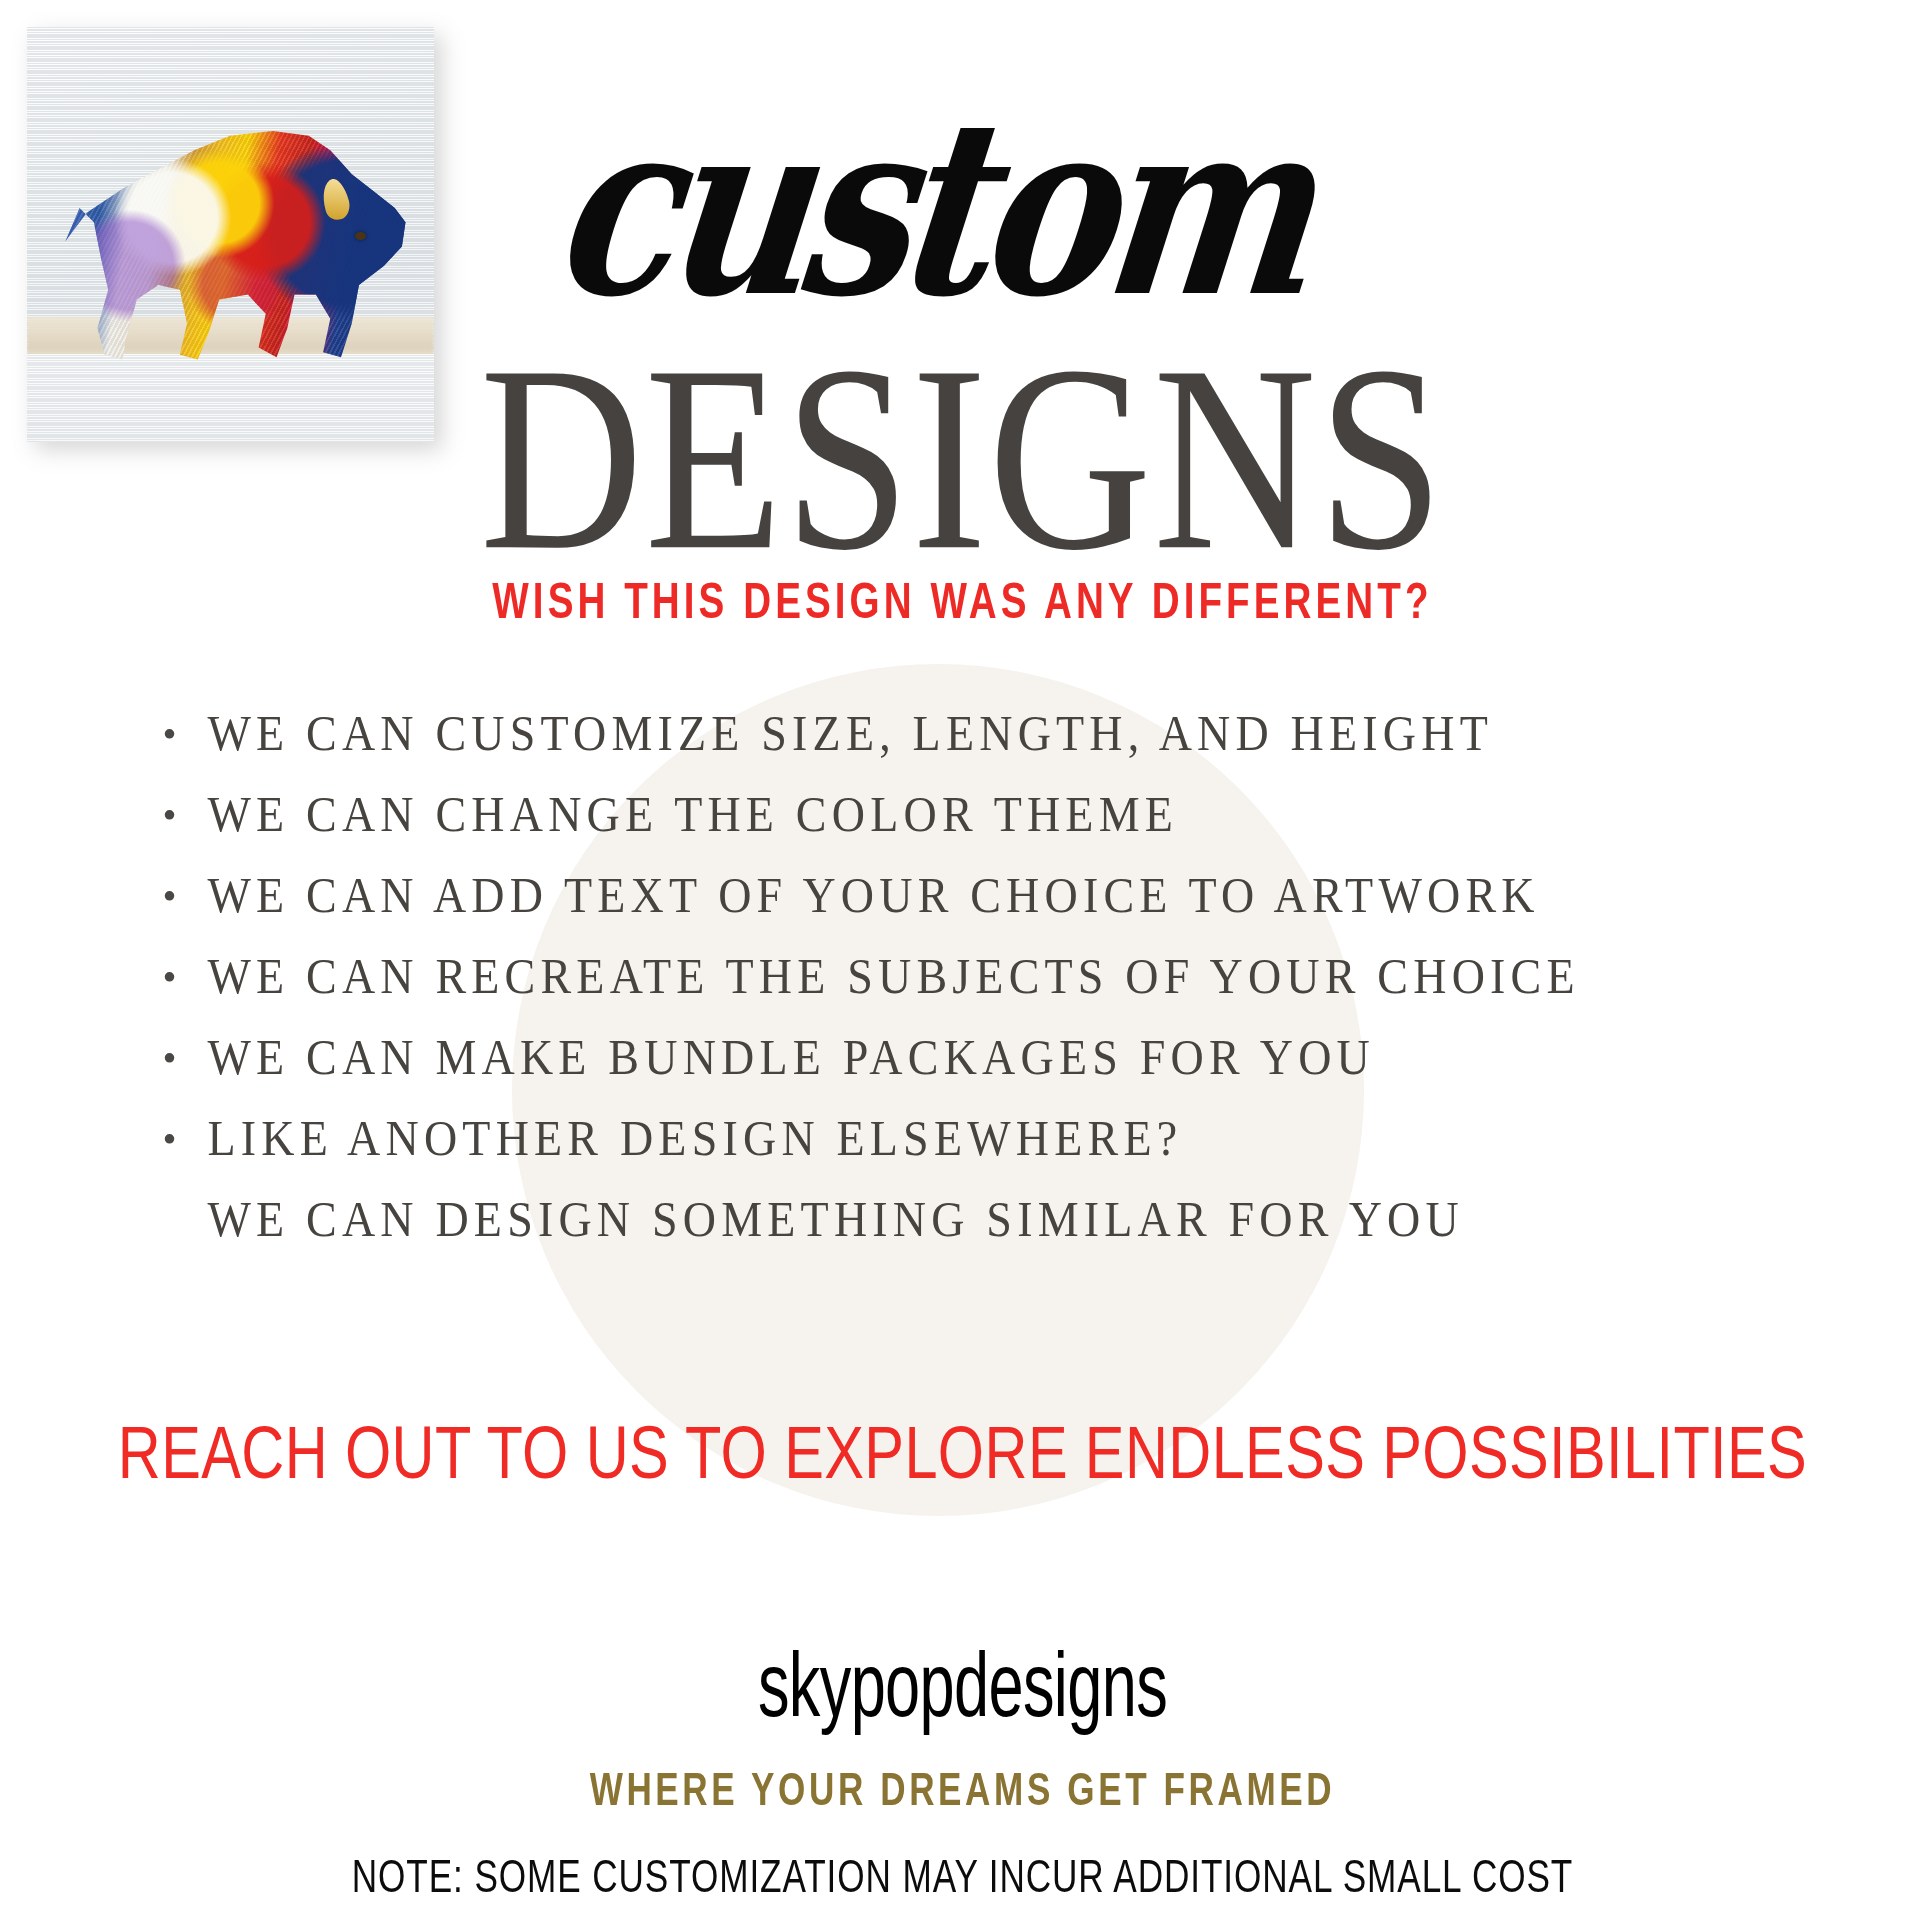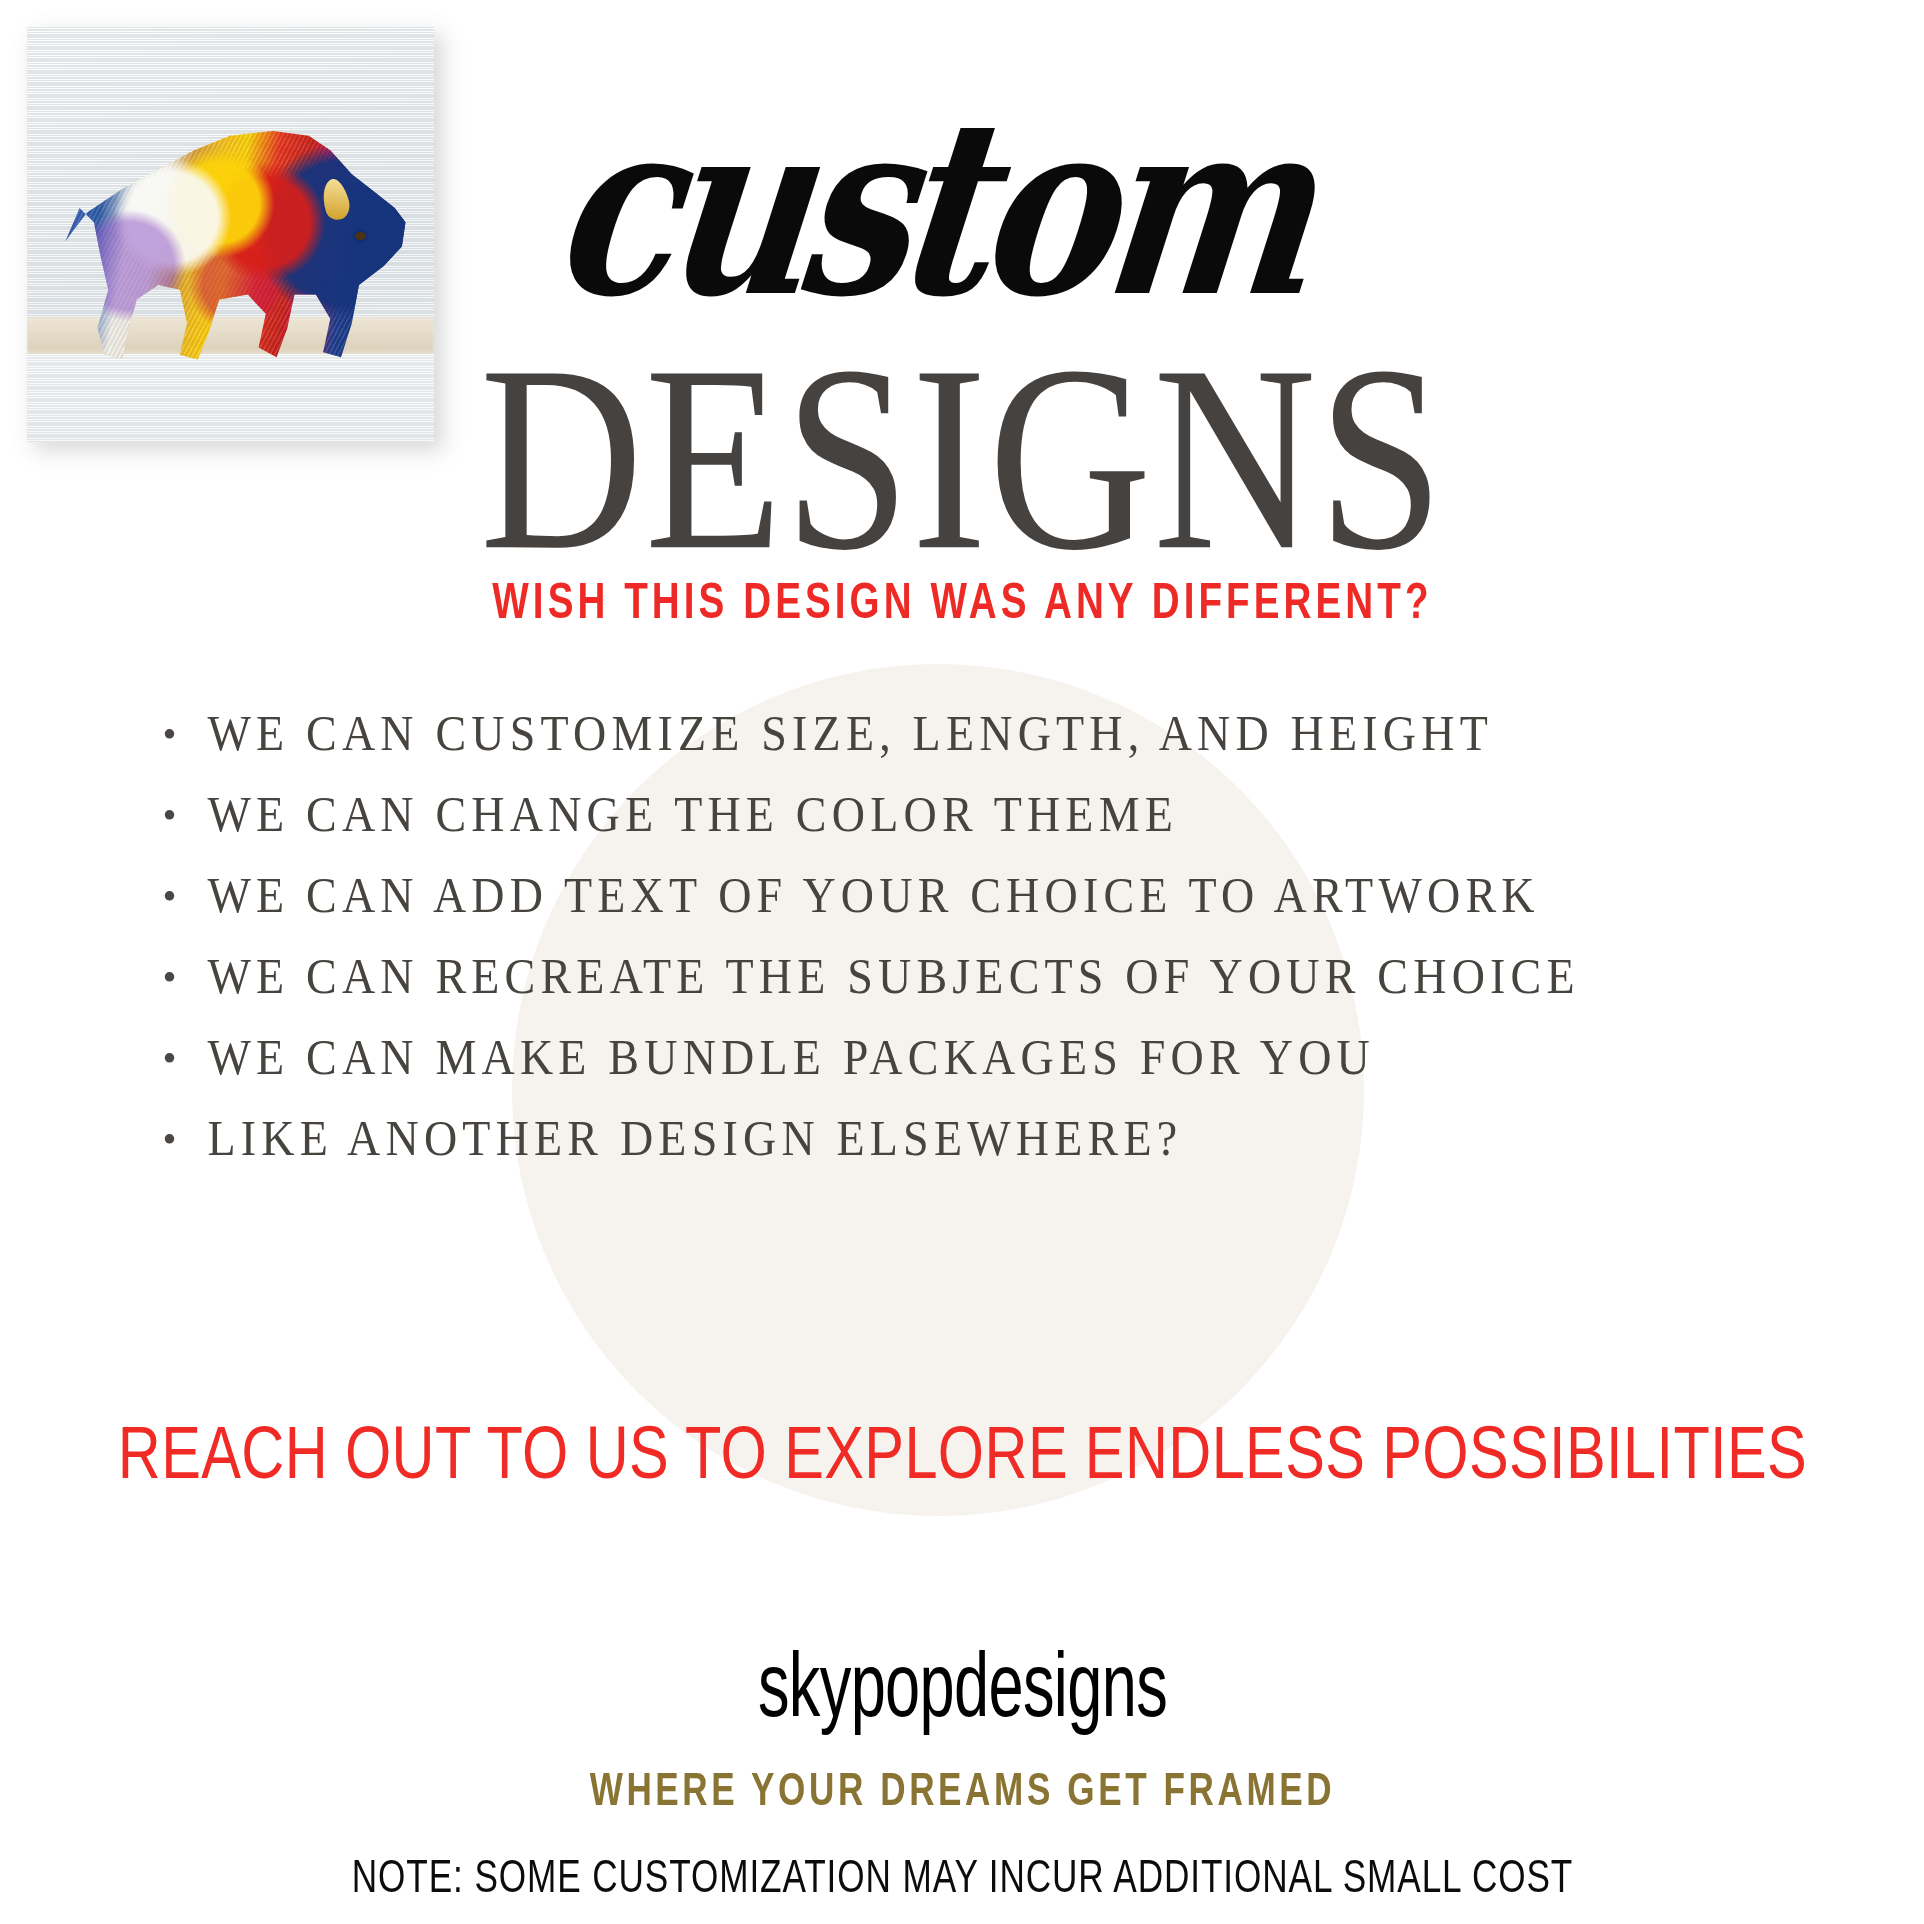--- a/index.html
+++ b/index.html
@@ -343,20 +343,24 @@
         <span class="bullet-text">WE CAN RECREATE THE SUBJECTS OF YOUR CHOICE</span>
       </li>
       <li class="bullet-row">
         <span class="bullet-dot">•</span>
         <span class="bullet-text">WE CAN MAKE BUNDLE PACKAGES FOR YOU</span>
       </li>
       <li class="bullet-row">
         <span class="bullet-dot">•</span>
         <span class="bullet-text">LIKE ANOTHER DESIGN ELSEWHERE?</span>
       </li>
+      <li class="bullet-row">
+        <span class="bullet-dot hidden">•</span>
+        <span class="bullet-text">WE CAN DESIGN SOMETHING SIMILAR FOR YOU</span>
+      </li>
     </ul>
 
   <div class="cta">REACH OUT TO US TO EXPLORE ENDLESS POSSIBILITIES</div>
 
   <div class="brand">skypopdesigns</div>
   <div class="tagline">WHERE YOUR DREAMS GET FRAMED</div>
   <div class="note">NOTE: SOME CUSTOMIZATION MAY INCUR ADDITIONAL SMALL COST</div>
 
 </div>
 

